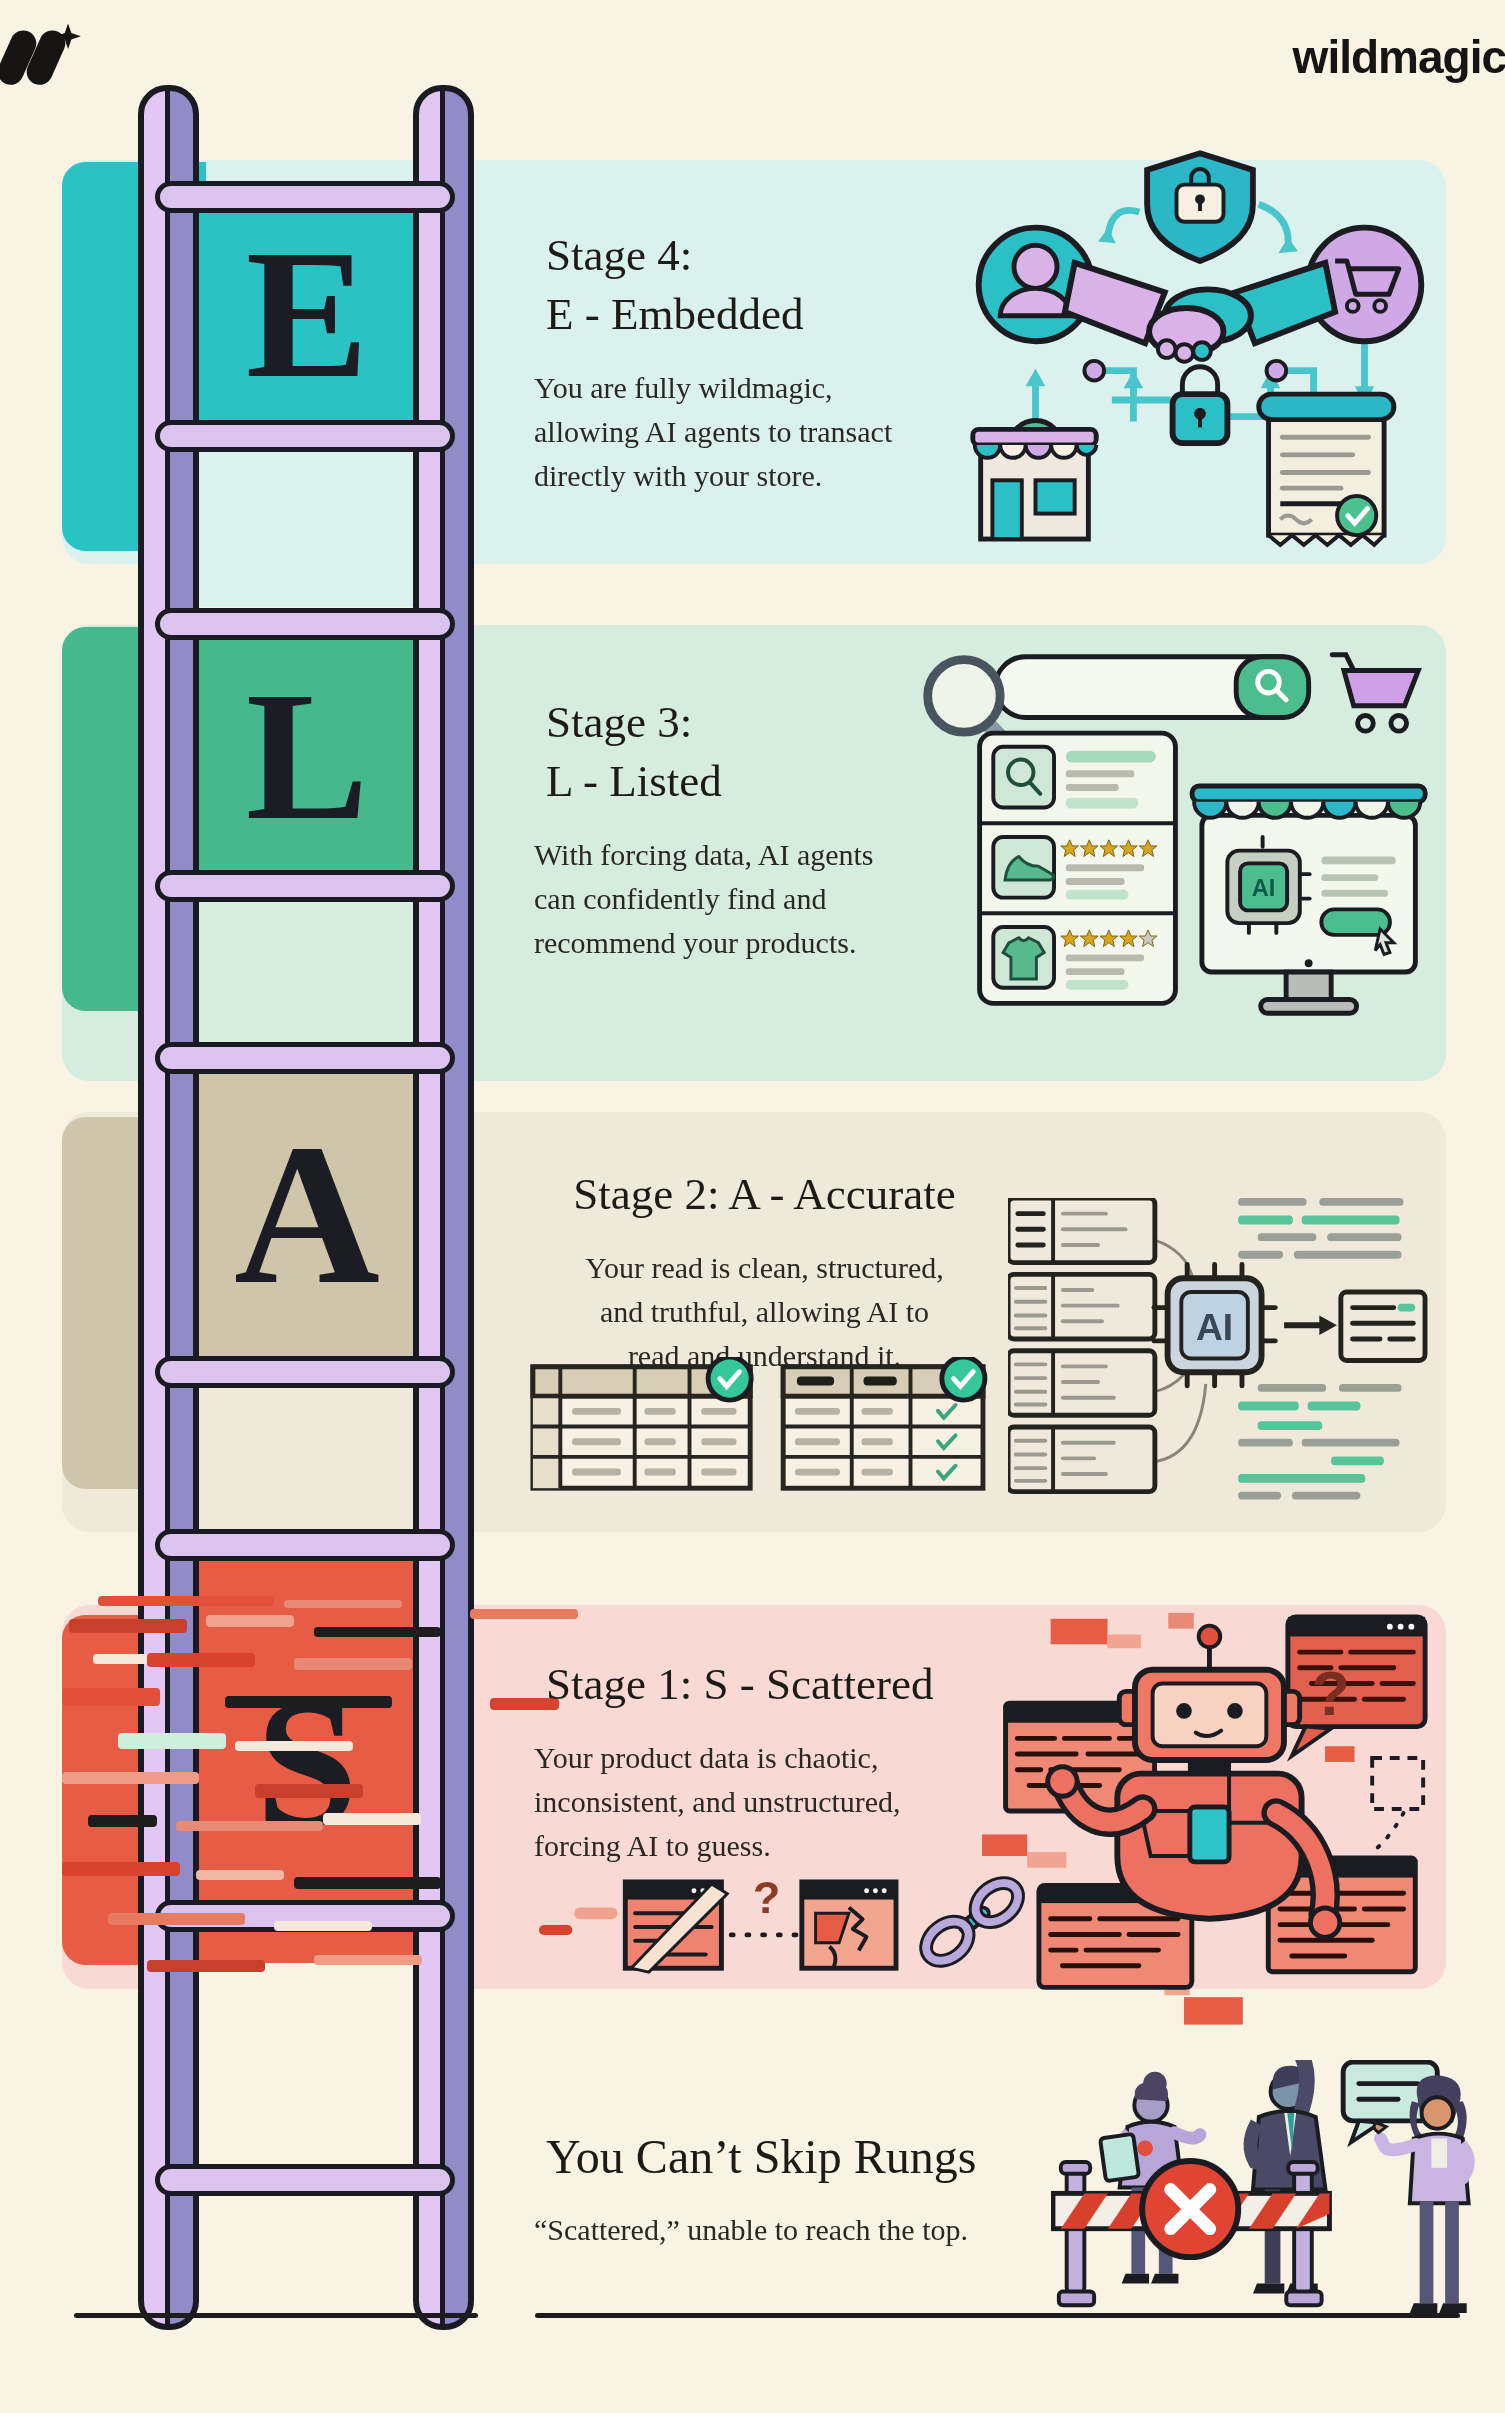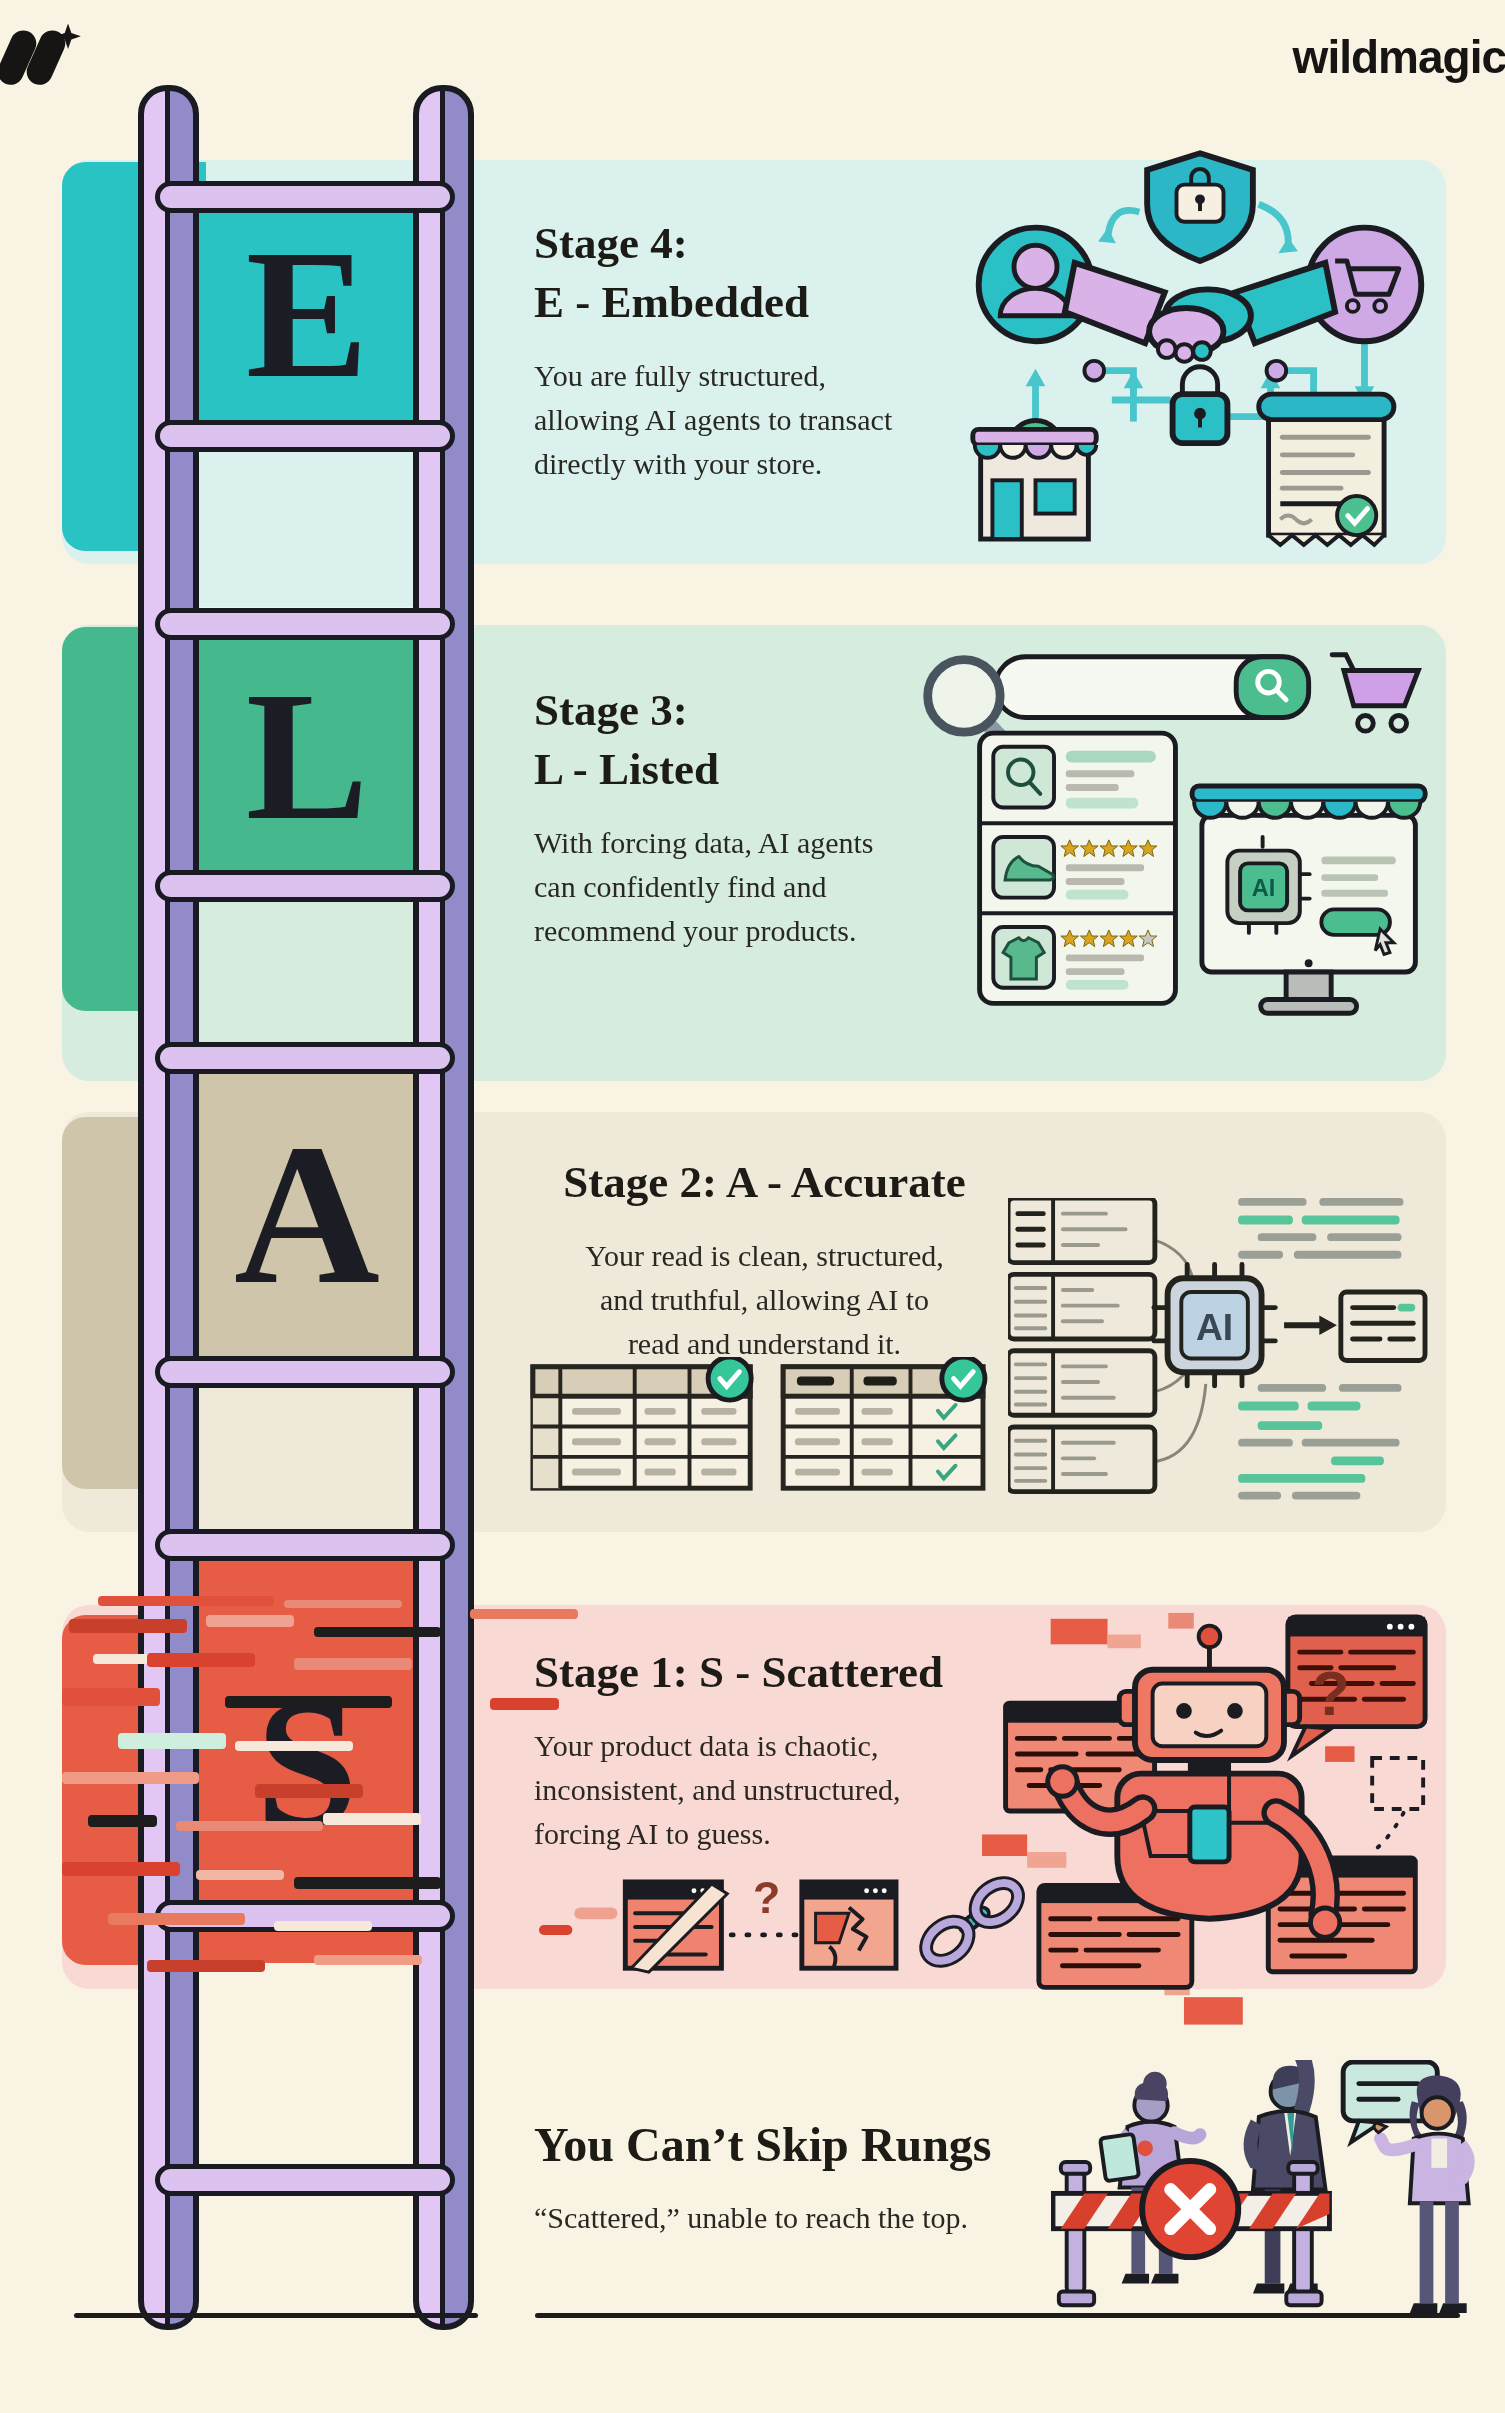--- a/index.html
+++ b/index.html
@@ -40,21 +40,21 @@
   .gap.g3{top:1387px;height:145px;background:#efe9da;}
   .gap.g4{top:1963px;height:29px;background:#f8f3e3;}
   .rail{position:absolute;top:85px;height:2233px;width:49px;border:6.9px solid #1a1a22;border-radius:29px;
         background:linear-gradient(90deg,#e2c6f3 0 43%,#1a1a22 43% 53%,#918bca 53% 100%);}
   .rail.left{left:138px;}
   .rail.right{left:413px;}
   .rung{position:absolute;left:155px;width:290px;height:21.6px;background:#dcc2ef;border:5.9px solid #1a1a22;border-radius:16.7px;}
   .gbar{position:absolute;border-radius:3.9px;}
   
   .copy{position:absolute;left:534px;width:461px;color:#1d1b16;}
-  .copy h2{margin:0;font-size:45px;line-height:59px;font-weight:700;}
+  .copy h2{margin:12px;font-size:45px;line-height:59px;font-weight:400;}
   .copy .body{margin-top:21.6px;font-size:30px;line-height:44px;color:#2a2822;}
   .copy.c4{top:214px;} .copy.c3{top:681px;} .copy.c2{top:1153px;text-align:center;} .copy.c1{top:1643px;}
   .copy.cf{top:2115px;} .copy.cf h2{font-size:48px;}
   .ground{position:absolute;top:2313px;height:4.9px;background:#1c1c1c;border-radius:2.9px;}
   svg text{font-family:"Liberation Sans","DejaVu Sans",sans-serif;}
 </style>
 </head>
 <body>
 
 <div class="canvas">
@@ -134,21 +134,21 @@
     <div class="gbar" style="left:470px;top:1609px;width:108px;height:9.8px;background:#e87a60"></div>
     <div class="gbar" style="left:490px;top:1698px;width:69px;height:11.8px;background:#d8422e"></div>
   </div>
 
   <div class="copy c4">
     <h2>
         <span style="display:block">Stage 4:</span>
         <span style="display:block">E - Embedded</span>
       </h2>
     <div class="body">
-      <span style="display:block">You are fully structured,</span>
+      <span style="display:block">You are fully wildmagic,</span>
       <span style="display:block">allowing AI agents to transact</span>
       <span style="display:block">directly with your store.</span>
     </div>
   </div>
   <div class="copy c3">
     <h2>
         <span style="display:block">Stage 3:</span>
         <span style="display:block">L - Listed</span>
       </h2>
     <div class="body">

